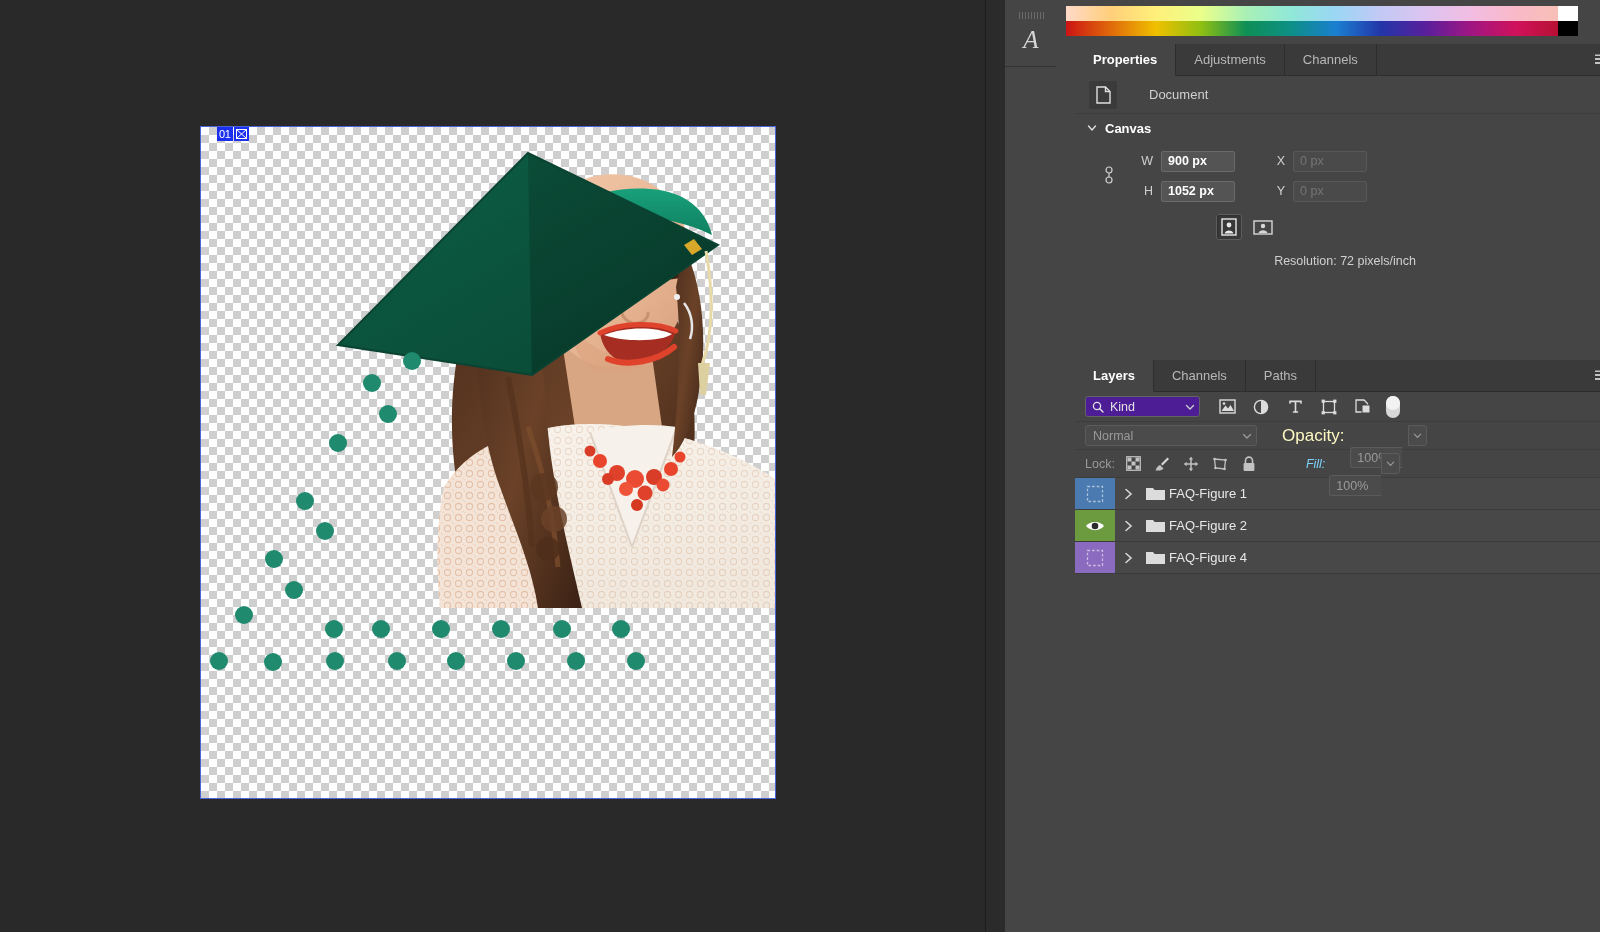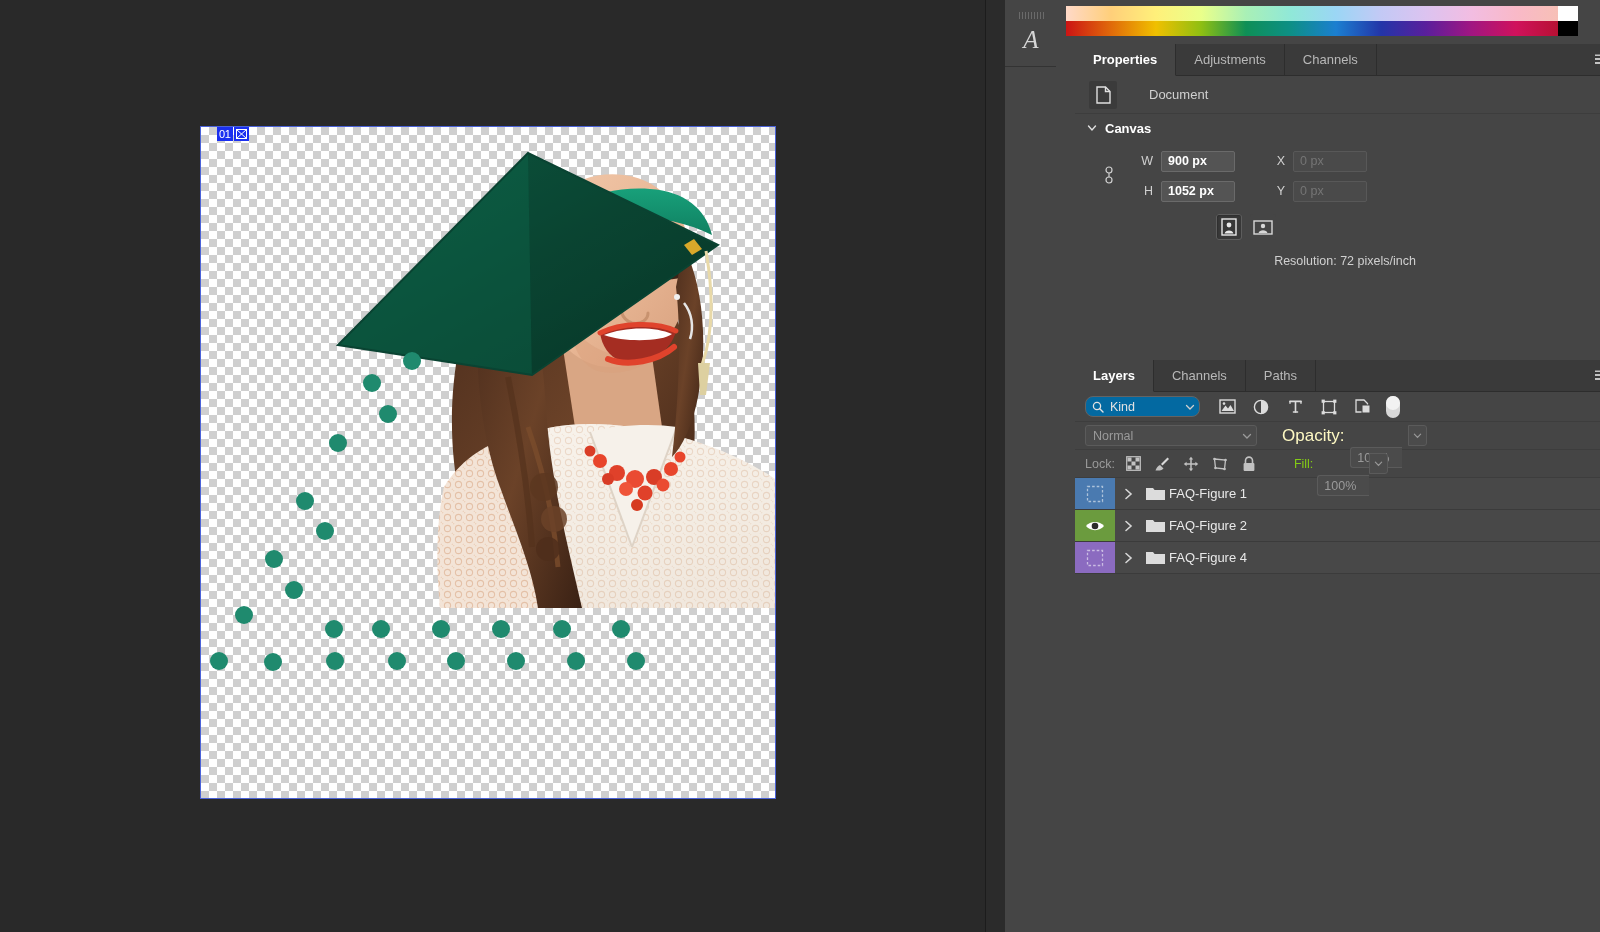--- a/index.html
+++ b/index.html
@@ -214,21 +214,21 @@
 
   
   .filter-row {
     display: flex; align-items: center; height: 30px;
     padding: 0 10px; gap: 0;
     border-bottom: 1px solid #3d3d3d;
   }
   .kind-select {
     display: flex; align-items: center; gap: 6px;
     width: 115px; height: 21px;
-    background: #0369a1; border: 1px solid #636363; border-radius: 8px;
+    background: #4c1d95; border: 1px solid #636363; border-radius: 3px;
     padding: 0 4px 0 6px;
     font-size: 12.5px; color: #e2e2e2;
     justify-content: flex-start;
   }
   .kind-select .kind-text { flex: 1; }
   .filter-icons { display: flex; align-items: center; gap: 16px; margin-left: 18px; }
   .fi { width: 18px; height: 18px; display: flex; align-items: center; justify-content: center; }
   .toggle-pill {
     width: 14px; height: 22px; border-radius: 7px;
     background: #d8d8d8; position: relative; margin-left: 14px;
@@ -262,21 +262,21 @@
     display: flex; align-items: center; justify-content: center;
   }
 
   .lock-row {
     display: flex; align-items: center; height: 28px; padding: 0 10px; gap: 0;
     border-bottom: 1px solid #3d3d3d;
   }
   .lock-label { font-size: 12.5px; color: #9a9a9a; margin-right: 10px; }
   .lock-icons { display: flex; align-items: center; gap: 12px; }
   .li { width: 17px; height: 17px; display: flex; align-items: center; justify-content: center; }
-  .fill-label { font-size: 12.5px; color: #84cc16; margin-left: 36px; margin-right: 4px; }
+  .fill-label { font-size: 12.5px; color: #7dd3fc; margin-left: 48px; margin-right: 4px; font-style: italic; }
 
   
   .layers-list { }
   .layer-row {
     display: flex; align-items: stretch; height: 32px;
     border-bottom: 1px solid #3b3b3b;
     background: #484848;
   }
   .layer-swatch { width: 40px; display: flex; align-items: center; justify-content: center; }
   .layer-expand {

